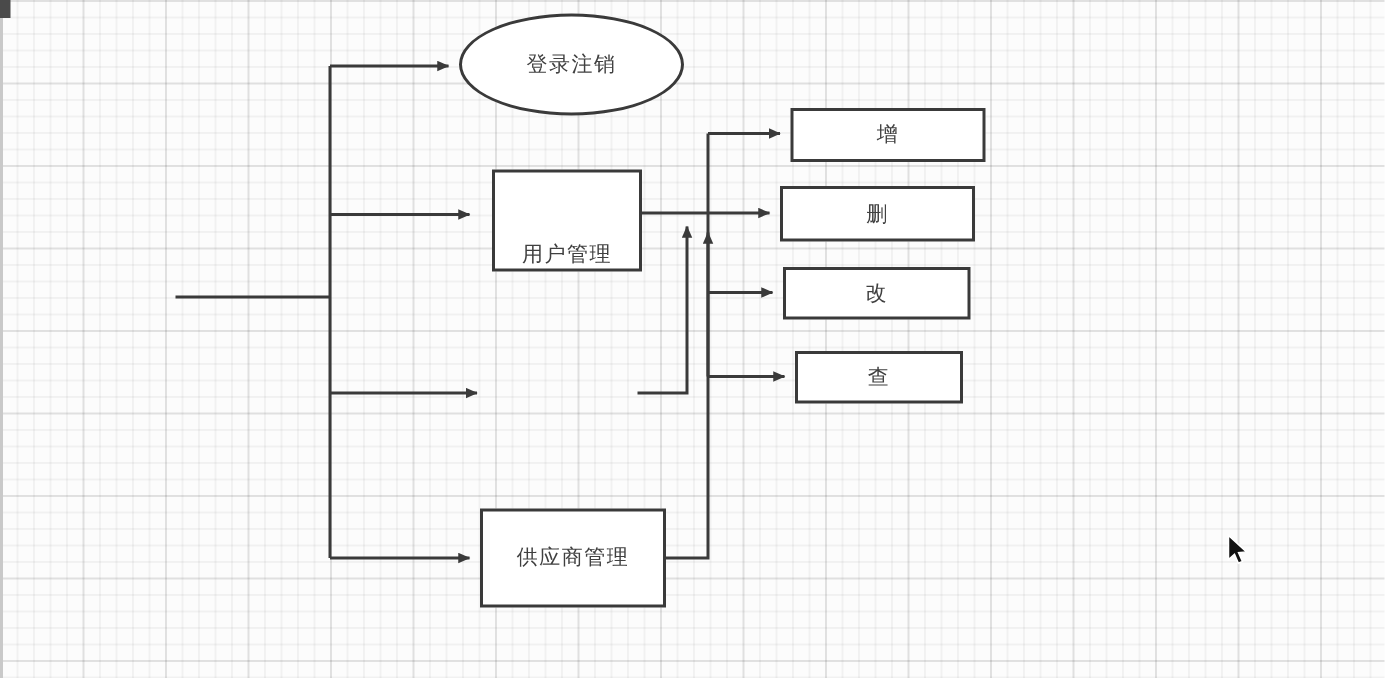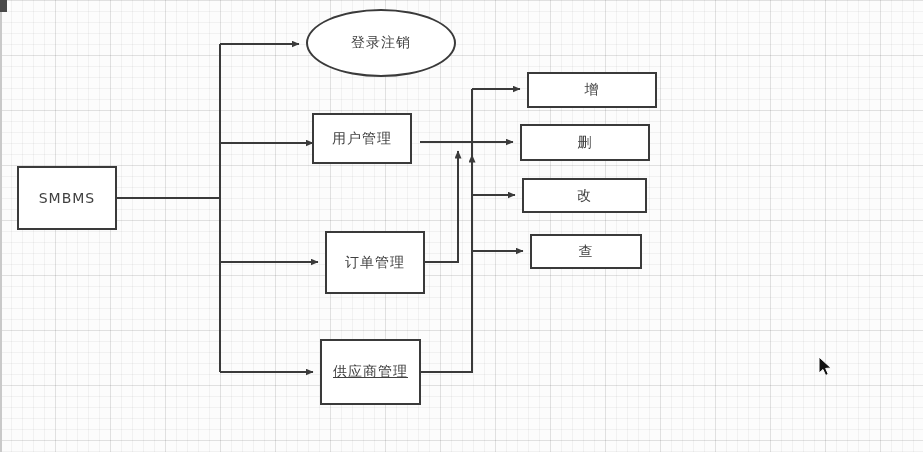--- a/index.html
+++ b/index.html
@@ -84,37 +84,31 @@
       <path d="M425,262 L458,262 L458,151" marker-end="url(#arrow)"></path>
       <path d="M420,372 L472,372 L472,155" marker-end="url(#arrow)"></path>
       <path d="M472,89 L472,251"></path>
       <path d="M472,89 L520,89" marker-end="url(#arrow)"></path>
       <path d="M472,142 L513,142" marker-end="url(#arrow)"></path>
       <path d="M472,195 L515,195" marker-end="url(#arrow)"></path>
       <path d="M472,251 L523,251" marker-end="url(#arrow)"></path>
     </g>
   </svg>
 
-  <div class="node" style="left:17px; top:166px; width:100px; height:64px;">
-    <span>SMBMS</span>
-  </div>
 
   <div class="node ellipse" style="left:306px; top:9px; width:150px; height:68px;">
     <span>登录注销</span>
   </div>
 
-  <div class="node" style="left:312px; top:113px; width:100px; height:51px;">
+  <div class="node" style="left:328px; top:113px; width:100px; height:68px;align-items:flex-end;">
     <span>用户管理</span>
   </div>
 
-  <div class="node" style="left:325px; top:231px; width:100px; height:63px;">
-    <span>订单管理</span>
-  </div>
 
-  <div class="node" style="left:320px; top:339px; width:101px; height:66px;text-decoration:underline;">
+  <div class="node" style="left:320px; top:339px; width:124px; height:66px;">
     <span>供应商管理</span>
   </div>
 
   <div class="node" style="left:527px; top:72px; width:130px; height:36px;">
     <span>增</span>
   </div>
 
   <div class="node" style="left:520px; top:124px; width:130px; height:37px;">
     <span>删</span>
   </div>

